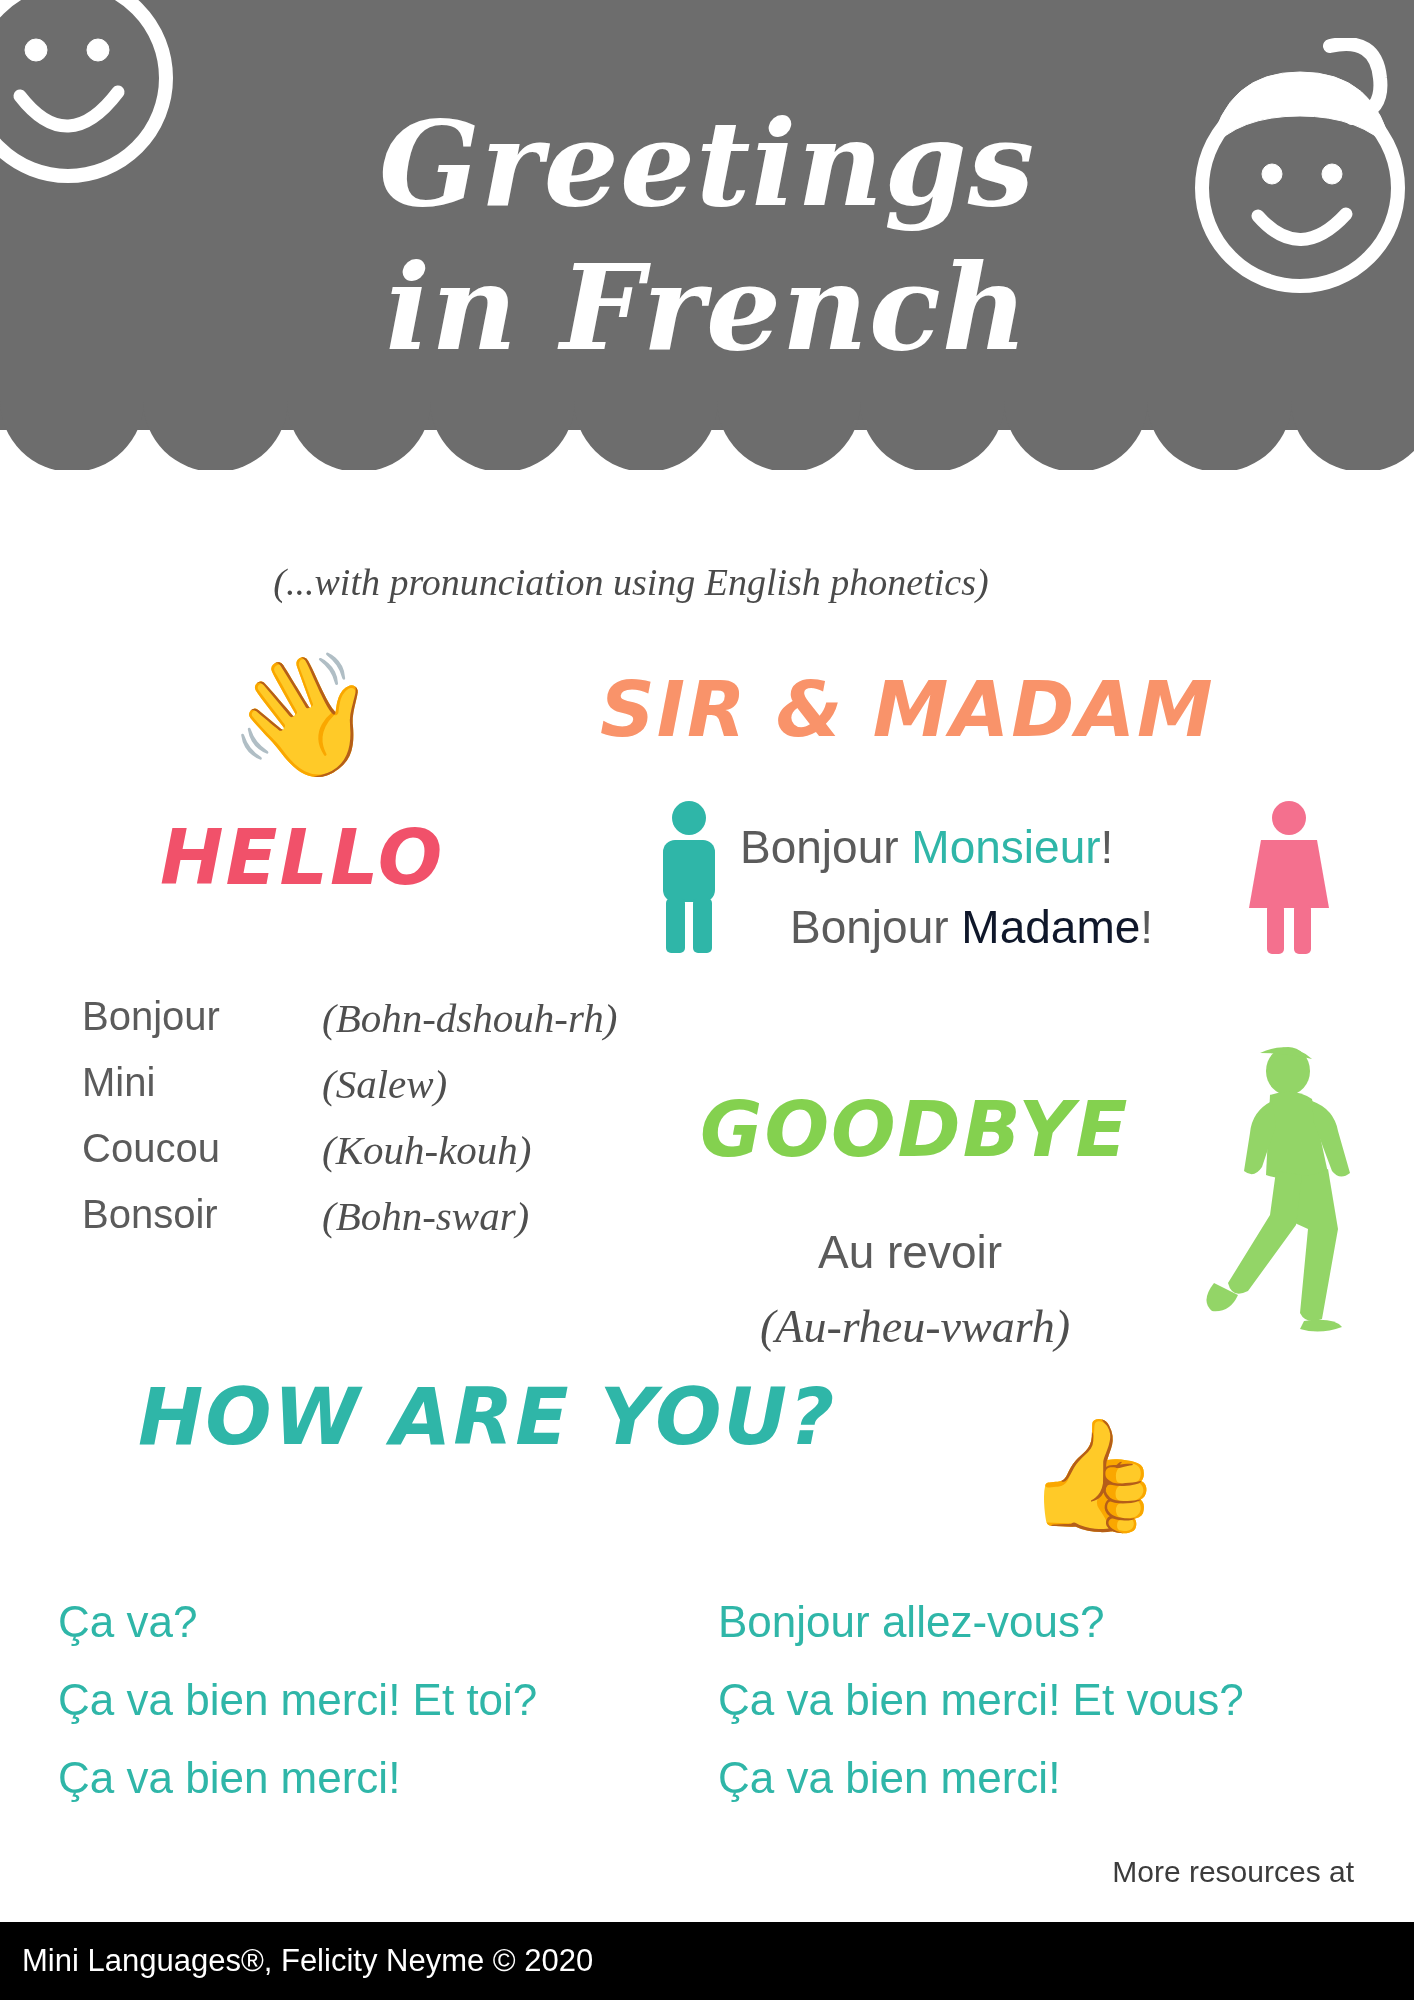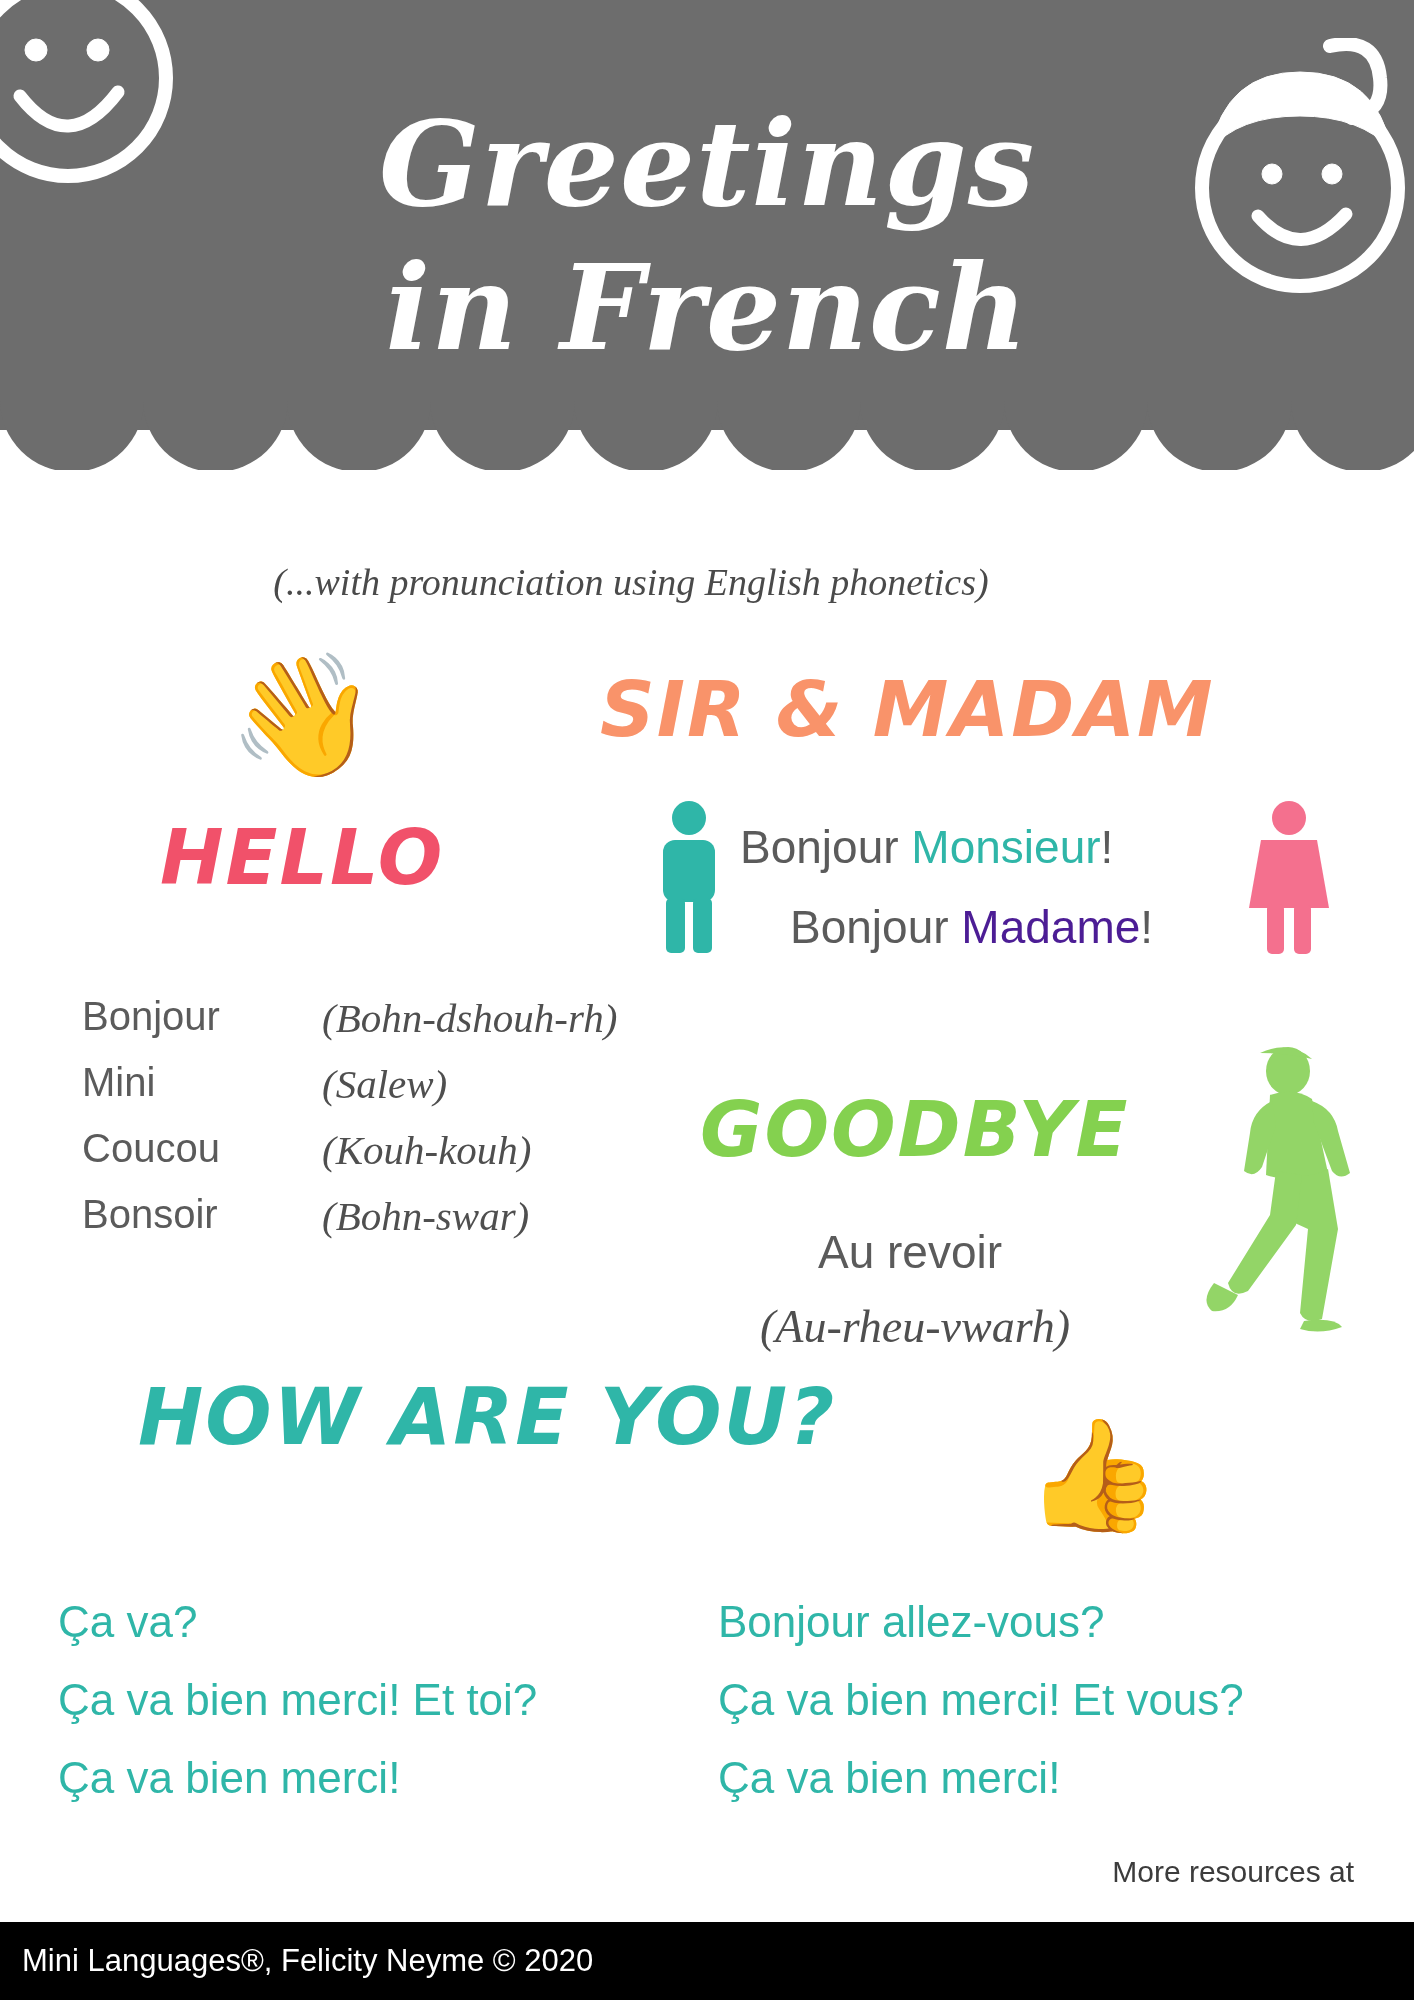--- a/index.html
+++ b/index.html
@@ -148,21 +148,21 @@
   }
   .sir-line2 {
     position: absolute;
     top: 900px;
     left: 790px;
     font-size: 46px;
     color: #5b5b5b;
     white-space: nowrap;
   }
   .monsieur { color: #2fb6a8; }
-  .madame { color: #4c1d95; }
+  .madame { color: #0f172a; }
   .man-icon {
     position: absolute;
     top: 800px;
     left: 650px;
   }
   .woman-icon {
     position: absolute;
     top: 800px;
     left: 1245px;
   }

